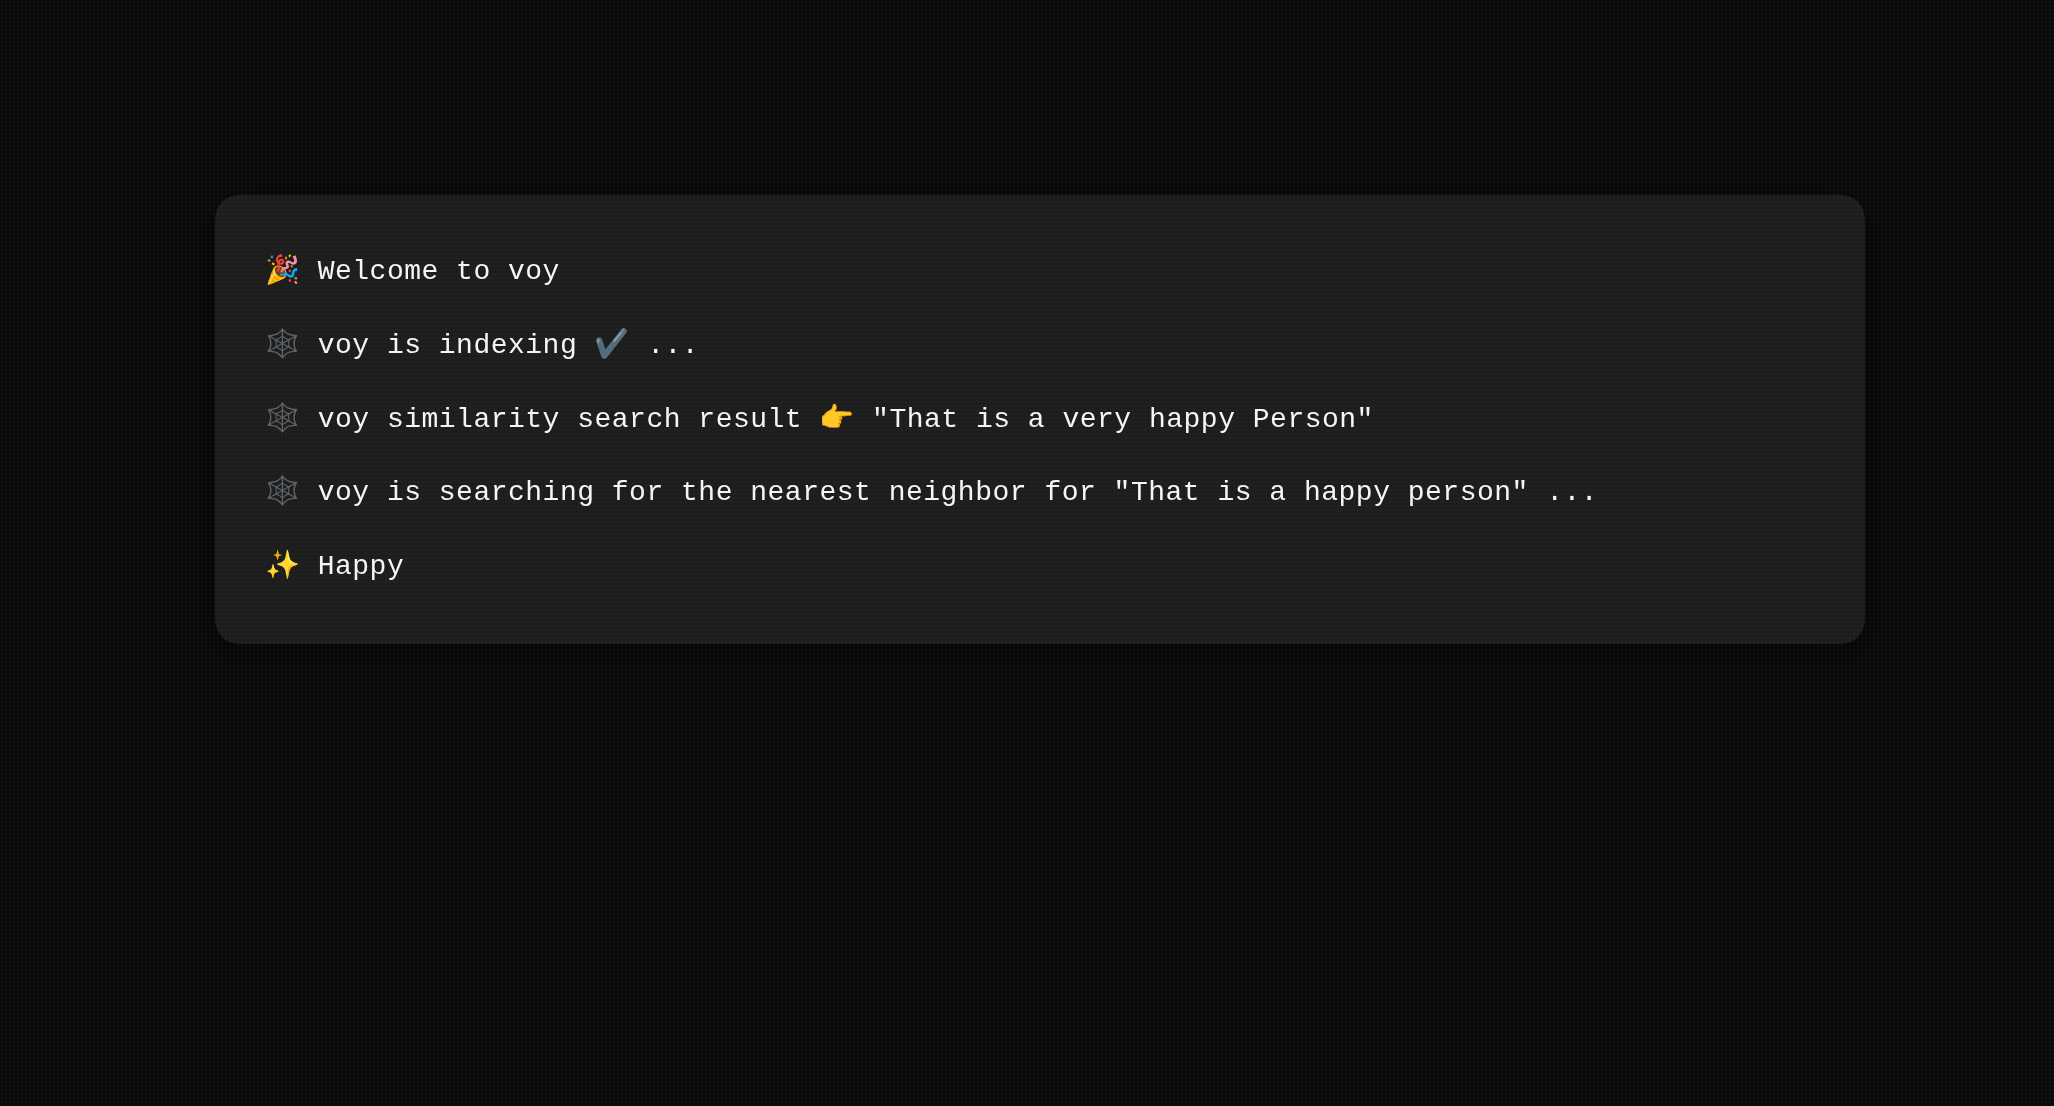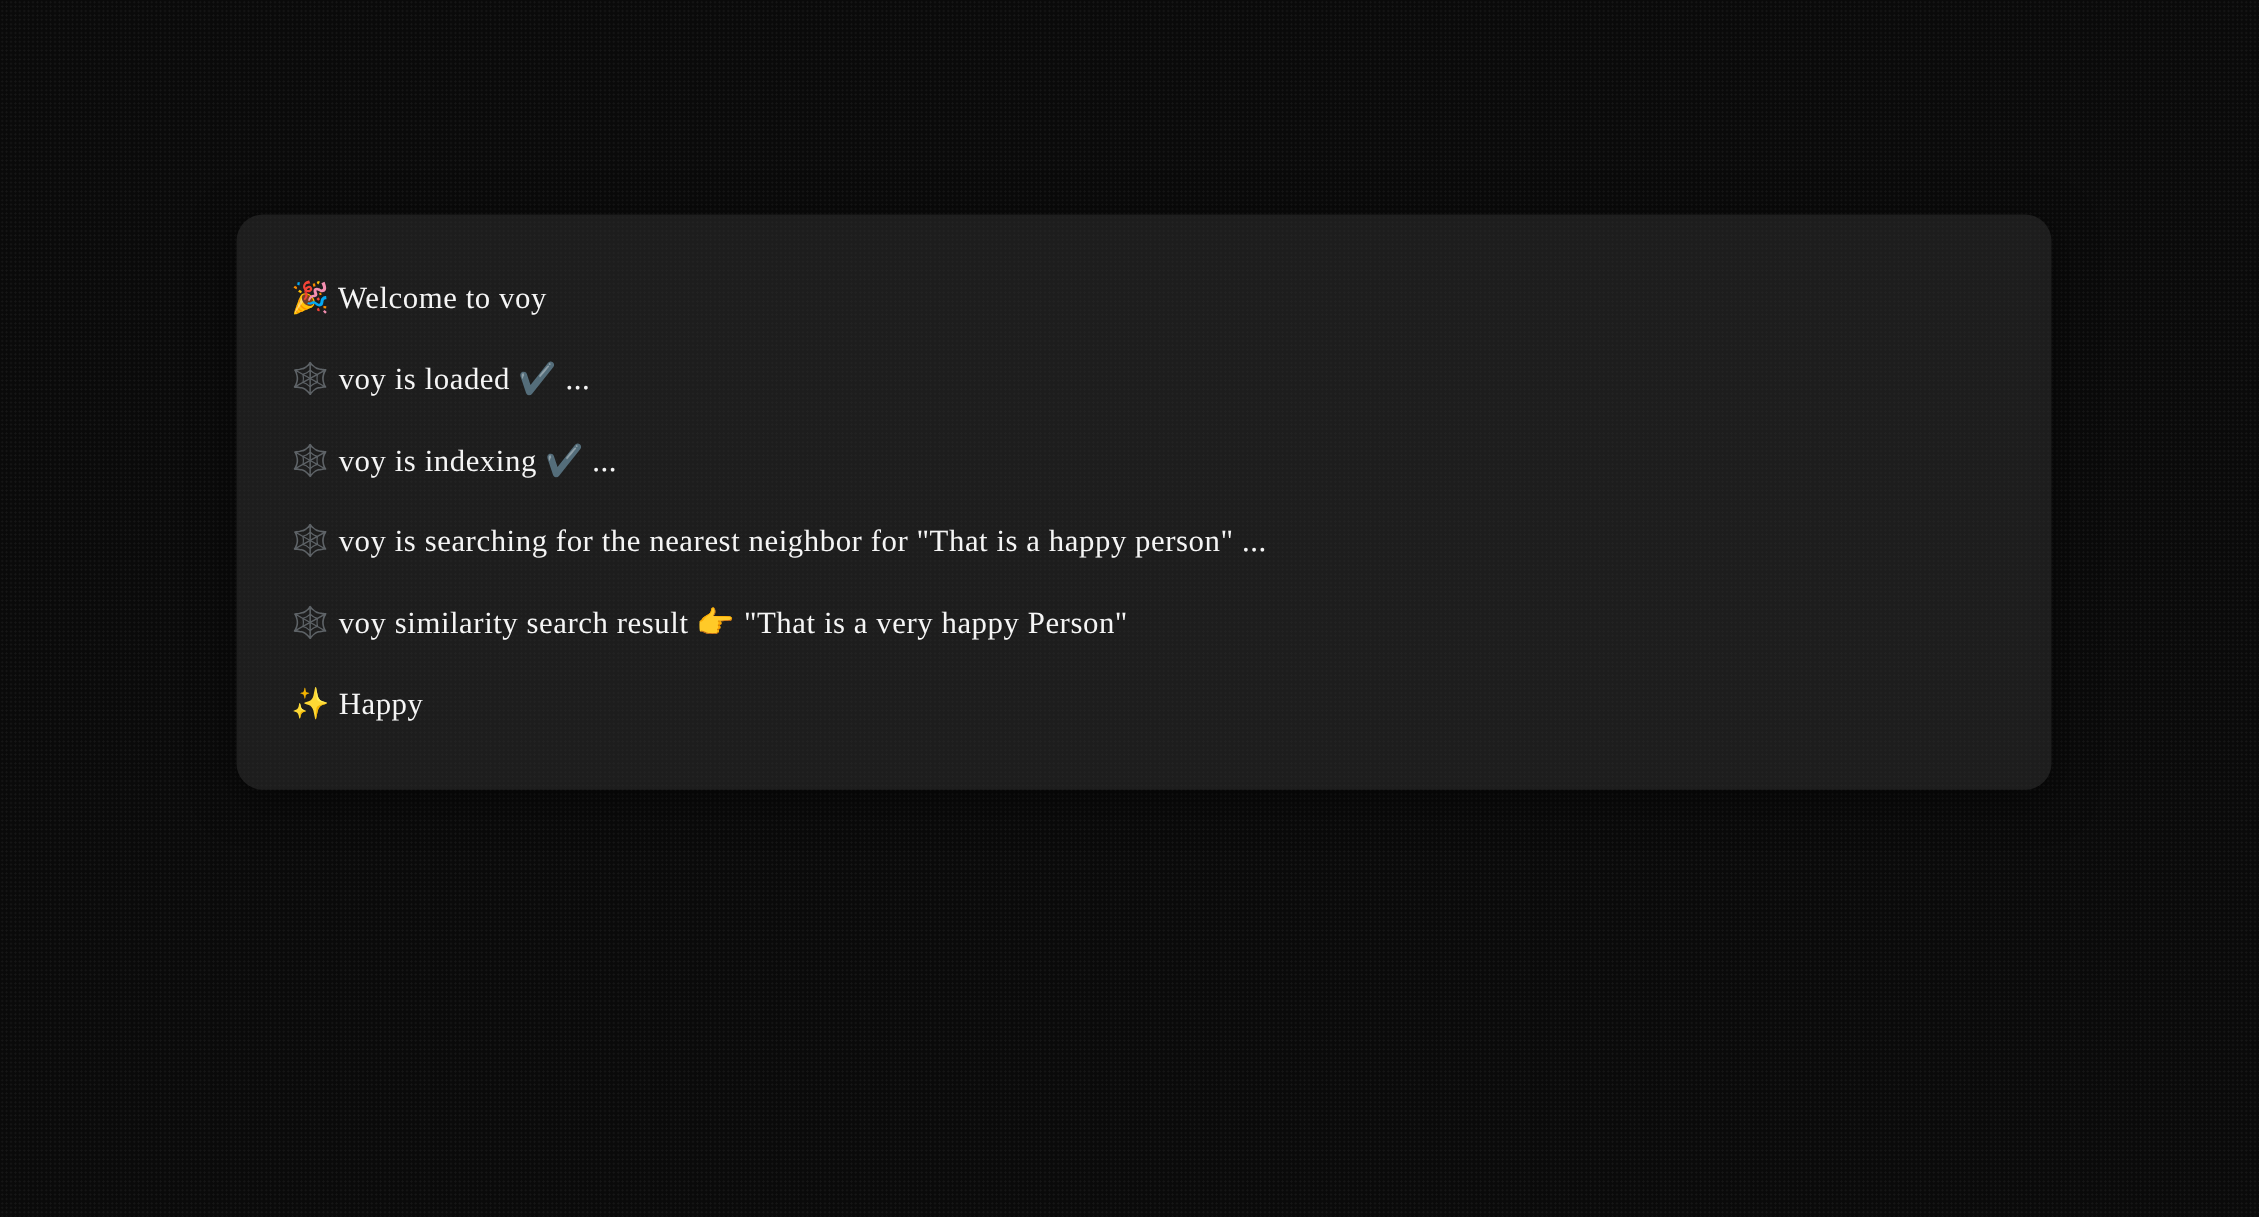--- a/index.html
+++ b/index.html
@@ -20,38 +20,36 @@
       overflow: hidden;
     }
     .terminal-panel {
       background-color: rgba(45, 45, 45, 0.55);
       border-radius: 24px;
       margin-top: 195px;
       margin-left: 215px;
       width: 1650px;
       padding: 58px 50px 58px 50px;
       box-shadow: 0 8px 40px rgba(0,0,0,0.5);
-      font-family: Liberation Serif, serif;
     }
     .log-line {
       color: #f5f5f5;
       font-size: 28px;
       line-height: 1.35;
       margin-bottom: 36px;
       font-weight: 500;
       letter-spacing: 0.5px;
       white-space: pre-wrap;
     }
     .log-line:last-child {
       margin-bottom: 0;
     }
   </style>
 </head>
 <body>
 
 <div class="terminal-panel">
   <div class="log-line">🎉 Welcome to voy</div>
-  <div class="log-line">🕸️ voy is loaded ✔️ ...</div>
   <div class="log-line">🕸️ voy is indexing ✔️ ...</div>
+  <div class="log-line">🕸️ voy similarity search result 👉 "That is a very happy Person"</div>
   <div class="log-line">🕸️ voy is searching for the nearest neighbor for "That is a happy person" ...</div>
-  <div class="log-line">🕸️ voy similarity search result 👉 "That is a very happy Person"</div>
   <div class="log-line">✨ Happy</div>
 </div>
 
 </body></html>

